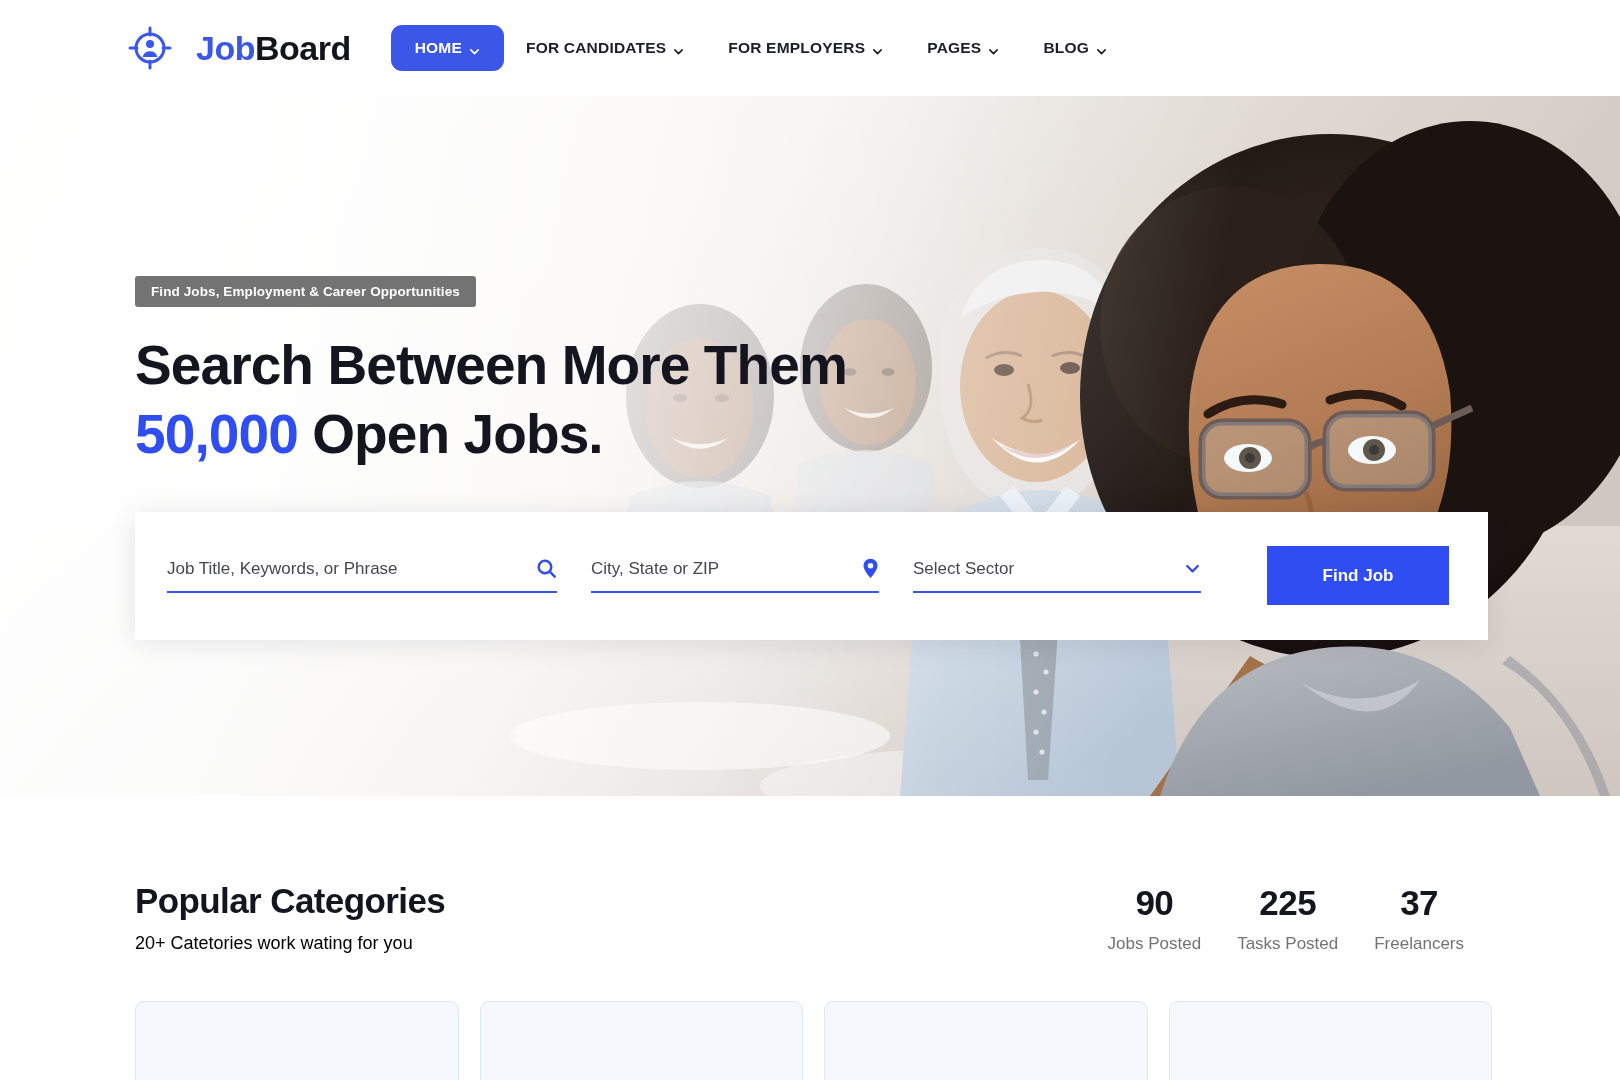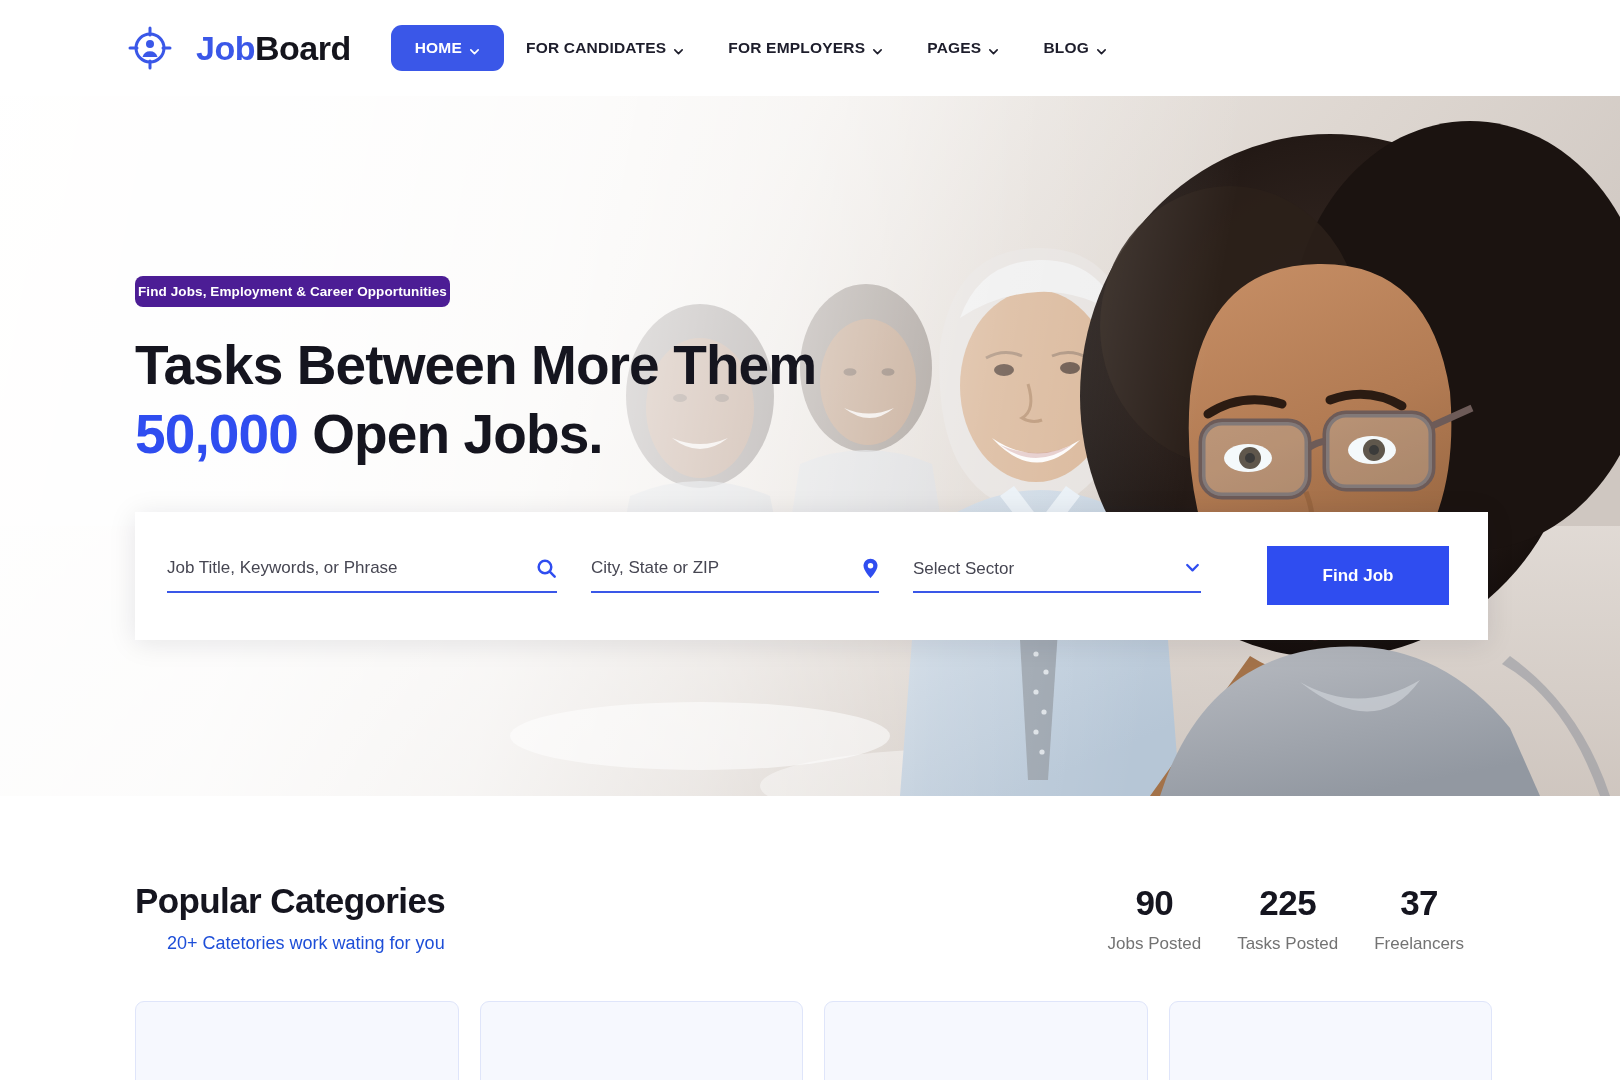--- a/index.html
+++ b/index.html
@@ -108,27 +108,27 @@
       rgba(255,255,255,0.18) 60%,
       rgba(255,255,255,0.00) 72%);
   }
   .hero-inner {
     position: relative;
     z-index: 5;
     padding: 180px 0 0 135px;
   }
   .hero-badge {
     display: inline-block;
-    background: #4c1d95;
+    background: #737373;
     color: #ffffff;
     font-size: 13.5px;
     font-weight: 700;
     letter-spacing: 0.1px;
-    padding: 8px 3px;
-    border-radius: 8px;
+    padding: 8px 16px;
+    border-radius: 3px;
   }
   .hero-title {
     margin-top: 24px;
     font-size: 55px;
     line-height: 1.25;
     font-weight: 700;
     letter-spacing: -0.9px;
     color: #15151f;
   }
   .hero-title .hl { color: #2f4df0; }
@@ -142,21 +142,21 @@
     height: 128px;
     background: #ffffff;
     display: flex;
     align-items: center;
     padding: 0 32px;
     box-shadow: 0 3px 26px rgba(20,20,40,0.10);
   }
   .field {
     position: relative;
     display: flex;
-    align-items: flex-start;
+    align-items: center;
     border-bottom: 2px solid #3a57e8;
     padding-bottom: 12px;
     margin-right: 34px;
   }
   .field-keyword { width: 390px; }
   .field-location { width: 288px; }
   .field-sector { width: 288px; }
   .field-text {
     font-size: 17px;
     color: #464652;
@@ -189,22 +189,21 @@
   }
   .cat-heading {
     font-size: 35px;
     font-weight: 700;
     color: #15151f;
     letter-spacing: -0.6px;
   }
   .cat-sub {
     margin-top: 12px;
     font-size: 18px;
-    color: #1d4ed8;
-    margin-left: 32px;
+    color: #000000;
   }
   .stats {
     margin-left: auto;
     display: flex;
     gap: 36px;
     text-align: center;
     padding-right: 28px;
   }
   .stat-num {
     font-size: 35px;
@@ -433,21 +432,21 @@
       <path d="M1300 586 q60 34 120 -2 q-44 62 -120 2 z" fill="#cdd1d7" opacity="0.7"></path>
       <path d="M1510 560 q70 50 100 140 l-10 0 q-34 -96 -98 -132 z" fill="#8f949d" opacity="0.55"></path>
     </g>
   </svg>
 
   <div class="hero-fade"></div>
 
   <div class="hero-inner">
     <span class="hero-badge">Find Jobs, Employment &amp; Career Opportunities</span>
     <h1 class="hero-title">
-      <span>Tasks Between More Them</span><br>
+      <span>Search Between More Them</span><br>
       <span class="hl">50,000</span><span> Open Jobs.</span>
     </h1>
   </div>
 
   <div class="search-bar">
 
     <div class="field field-keyword">
       <span class="field-text">Job Title, Keywords, or Phrase</span>
       <span class="field-icon">
         <svg viewBox="0 0 22 22" width="21" height="21" fill="none" stroke="#2f4df0" stroke-width="2.6">

